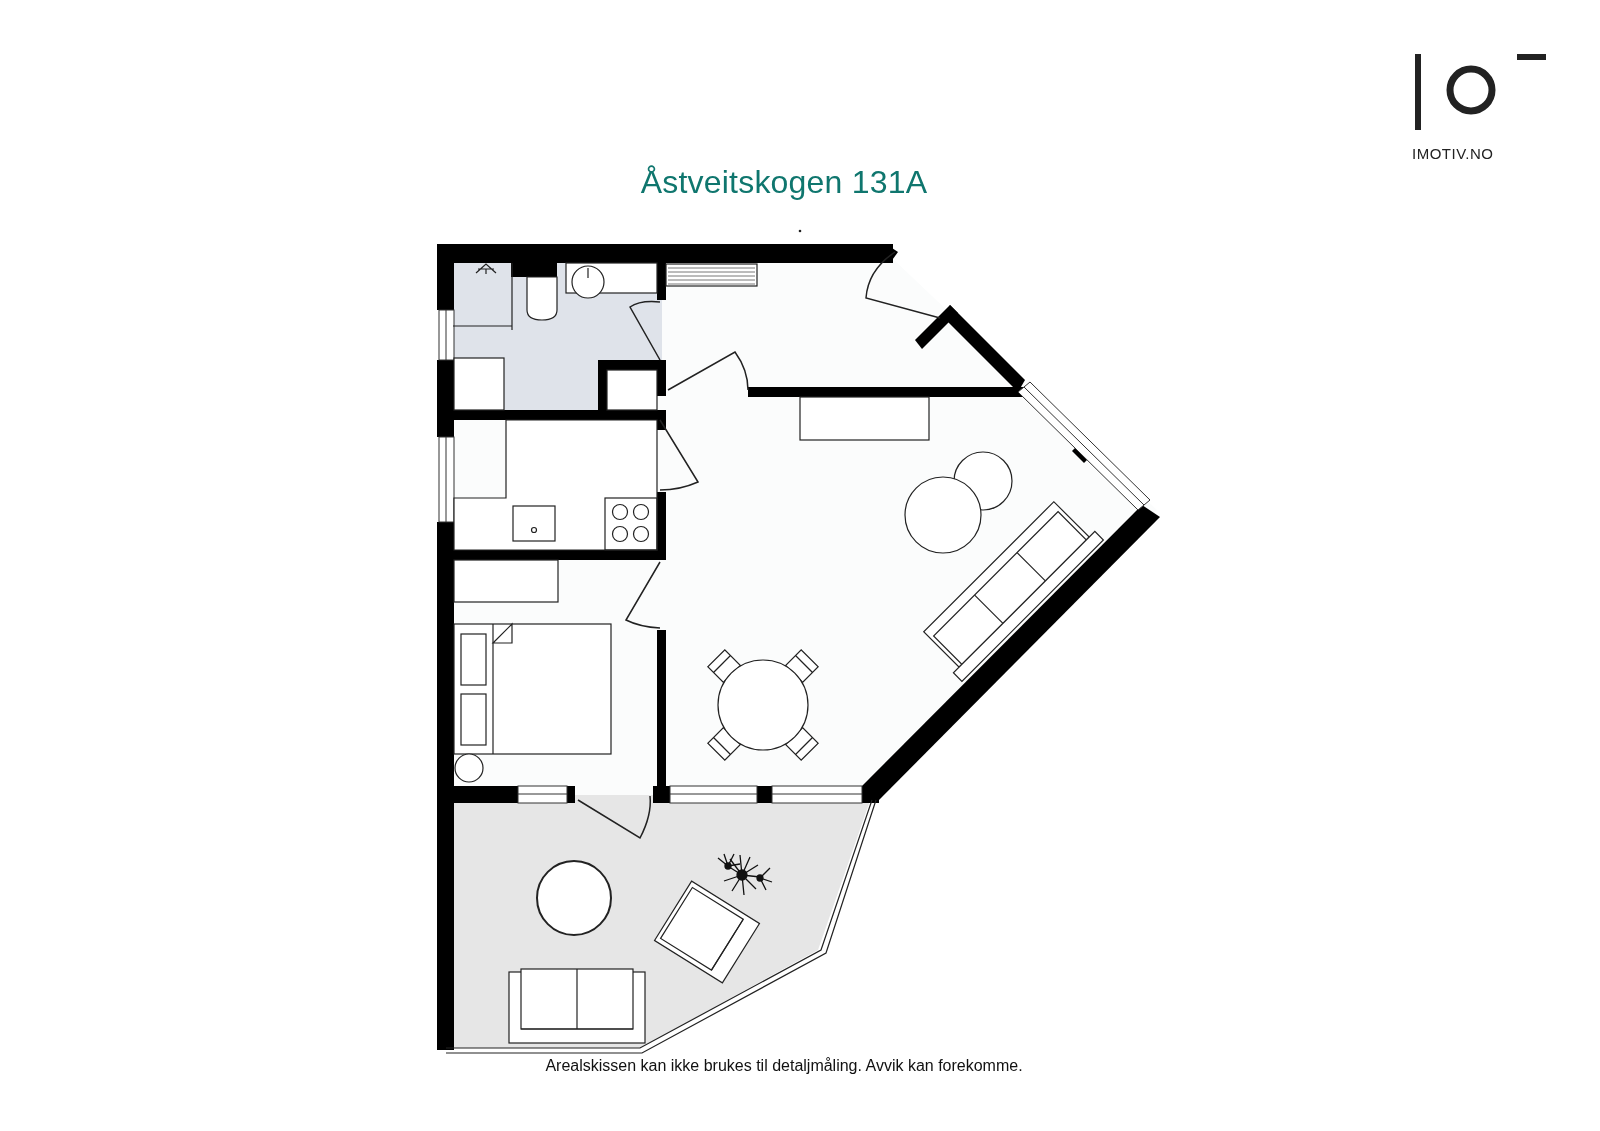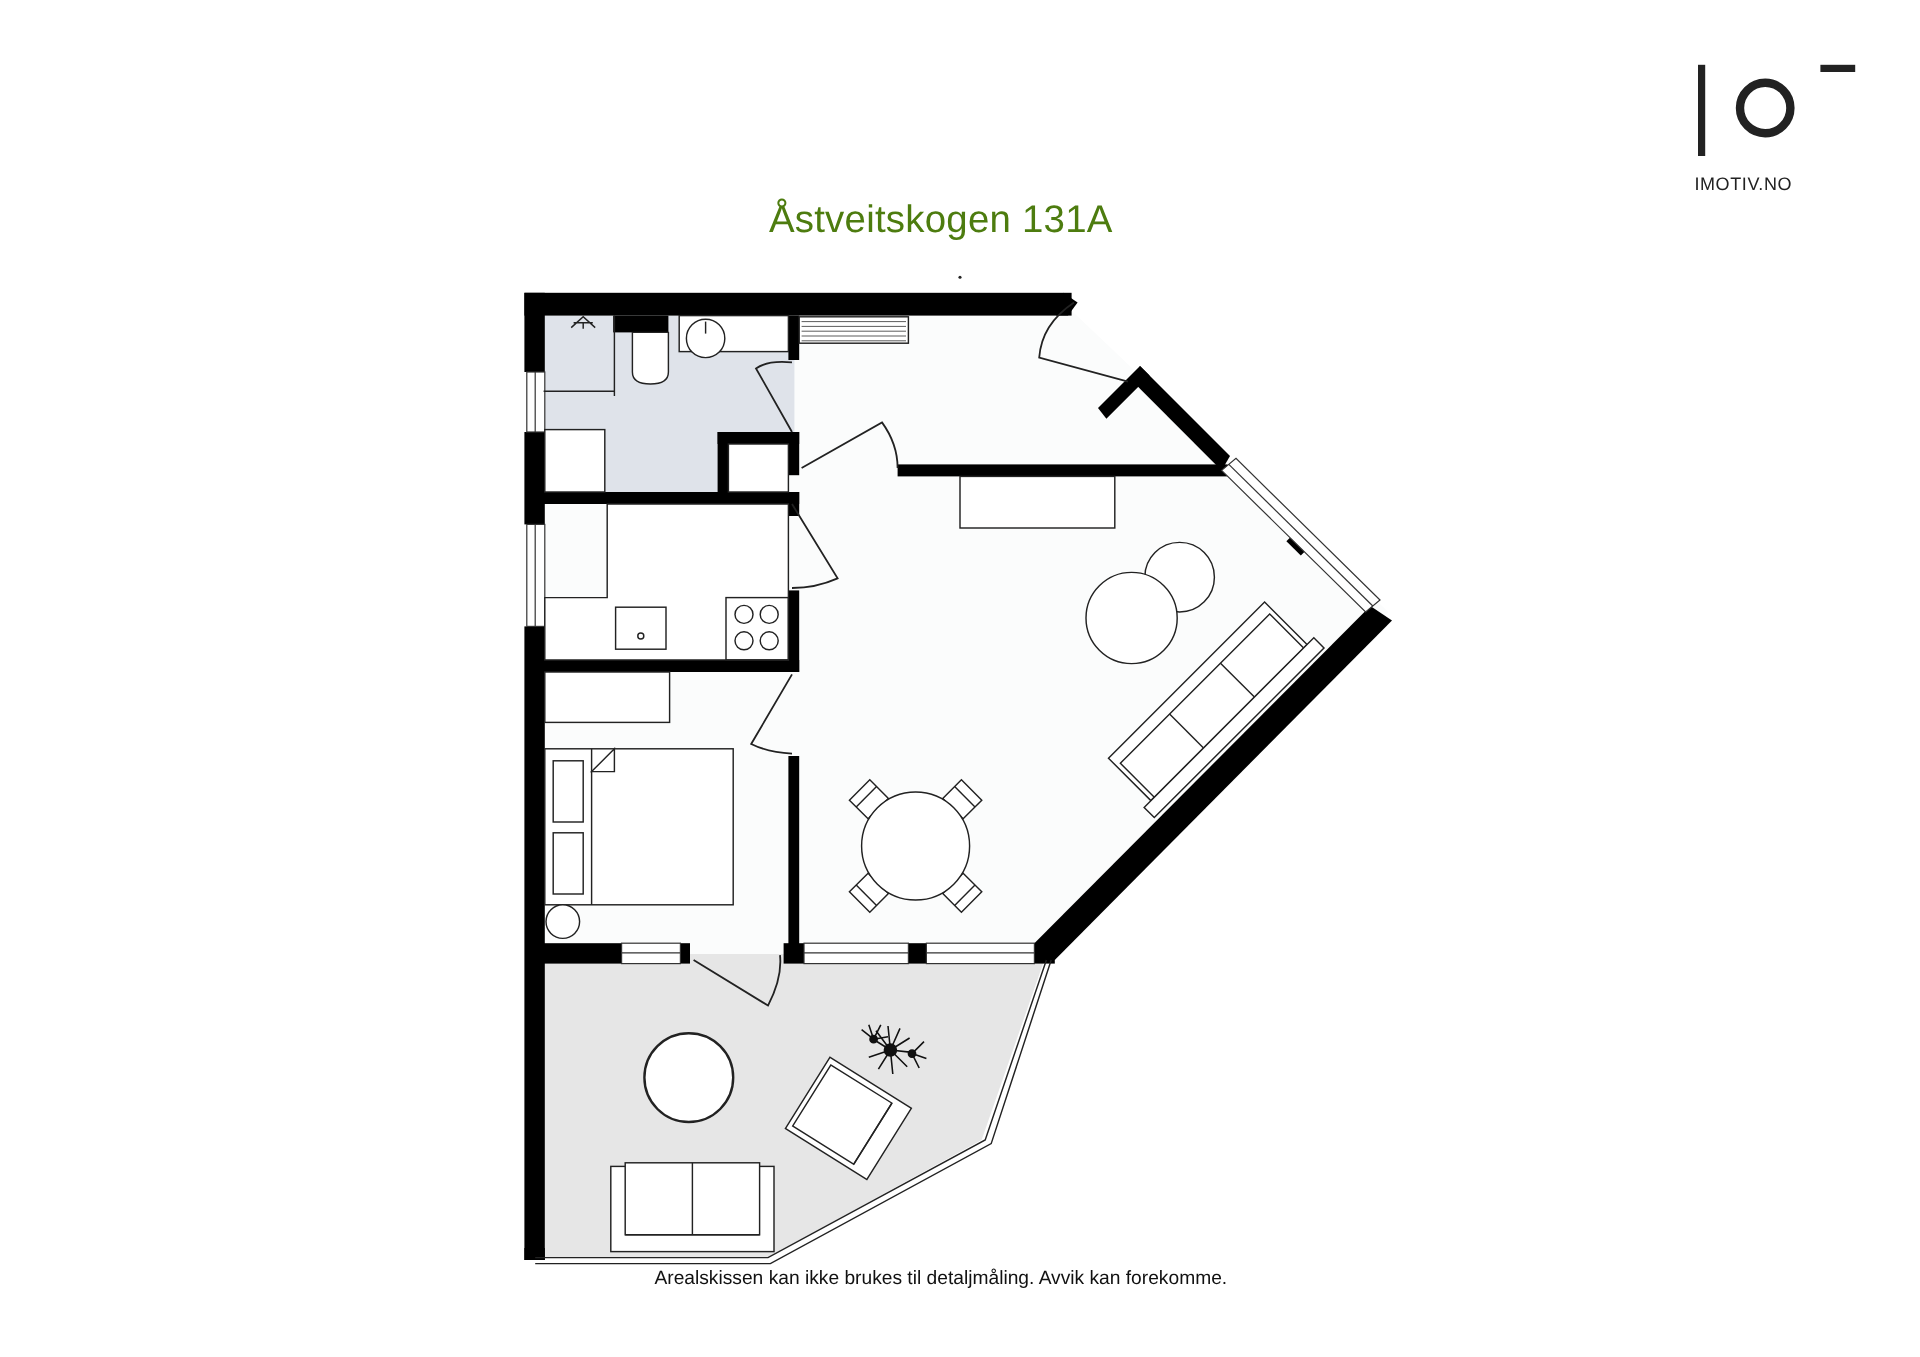--- a/index.html
+++ b/index.html
@@ -1,17 +1,17 @@
 <!DOCTYPE html>
 <html><head>
 <meta charset="utf-8">
 <style>
   html, body { margin:0; padding:0; background:#ffffff; }
   body { width:1600px; height:1131px; position:relative; overflow:hidden; font-family:"Liberation Sans", sans-serif; }
-  .title { position:absolute; left:0; width:1600px; top:164px; text-align:center; font-size:32px; color:#4d7c0f; letter-spacing:0.2px; }
+  .title { position:absolute; left:0; width:1600px; top:164px; text-align:center; font-size:32px; color:#0f766e; letter-spacing:0.2px; }
   .title span { position:relative; left:-16px; }
   .footer { position:absolute; left:0; width:1600px; top:1057px; text-align:center; font-size:16px; color:#111; }
   .footer span { position:relative; left:-16px; }
   .logo { position:absolute; left:1408px; top:50px; width:150px; height:120px; }
   .logo-text { position:absolute; left:1412px; top:145px; font-size:15px; color:#222; letter-spacing:0.5px; }
   svg.plan { position:absolute; left:0; top:0; }
 </style>
 </head>
 <body>
 

